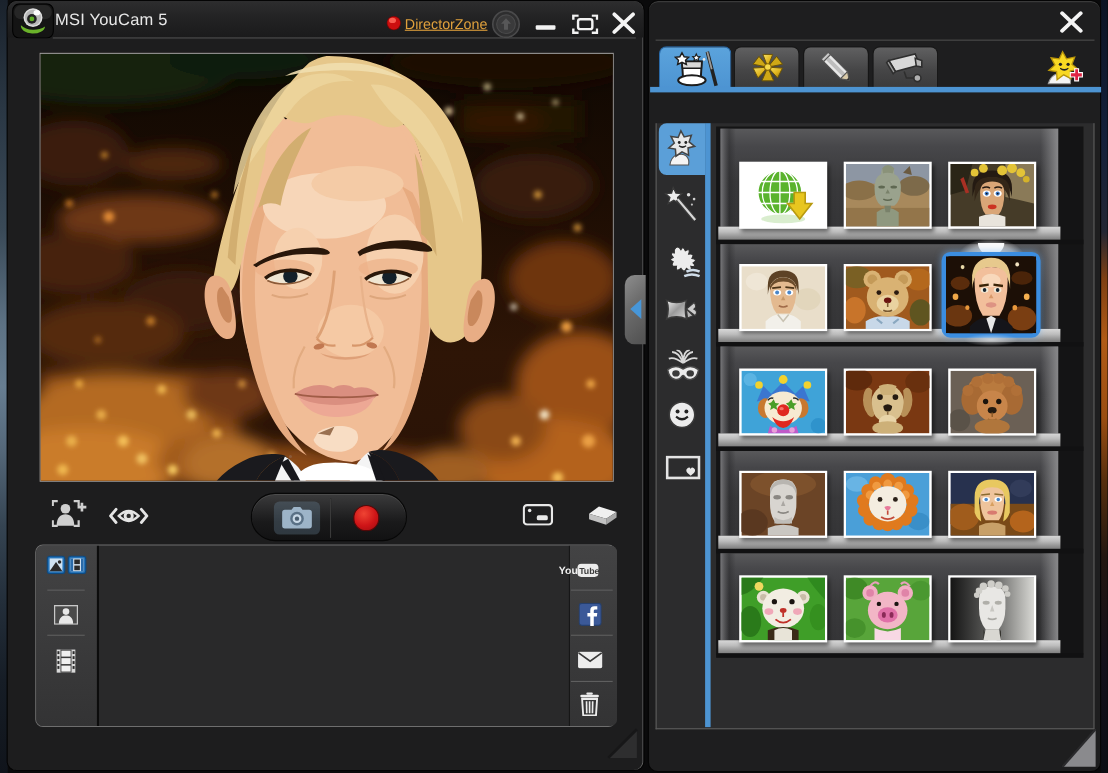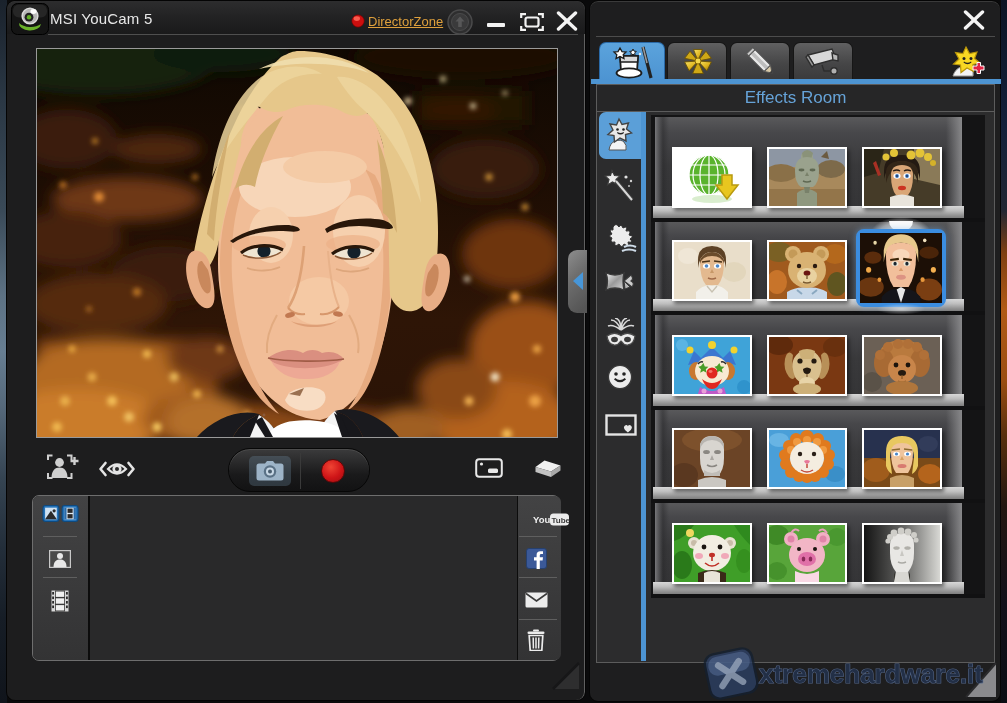--- a/index.html
+++ b/index.html
@@ -282,21 +282,21 @@
               <rect x="1.2" y="2" width="1.8" height="2.6"></rect>
               <rect x="1.2" y="6.5" width="1.8" height="2.6"></rect>
               <rect x="1.2" y="11" width="1.8" height="2.6"></rect>
               <rect x="1.2" y="15.5" width="1.8" height="2.6"></rect>
               <rect x="15" y="2" width="1.8" height="2.6"></rect>
               <rect x="15" y="6.5" width="1.8" height="2.6"></rect>
               <rect x="15" y="11" width="1.8" height="2.6"></rect>
               <rect x="15" y="15.5" width="1.8" height="2.6"></rect>
             </g>
 </svg></div>
-<div class="abs" style="left:500px;top:16px;width:37px;height:13px"><svg width="37" height="13" viewBox="0 0 37 13">
+<div class="abs" style="left:475px;top:16px;width:37px;height:13px"><svg width="37" height="13" viewBox="0 0 37 13">
 <text x="0" y="10" font-family="Liberation Sans" font-size="9.5" font-weight="bold" fill="#f0f0f0">You</text>
 <rect x="17" y="0.5" width="19" height="12" rx="3.5" fill="#ececec"></rect>
 <text x="18.5" y="9.5" font-family="Liberation Sans" font-size="8" font-weight="bold" fill="#3a3a3a">Tube</text>
 </svg></div>
 <div class="abs" style="left:486px;top:40px;width:38px;height:1px;background:#5f5f5f"></div>
 <div class="abs" style="left:493px;top:52px;width:21px;height:21px"><svg width="21" height="21" viewBox="0 0 21 21">
 <rect x="0.5" y="0.5" width="20" height="20" rx="2.5" fill="#3b5998" stroke="#26406e"></rect>
 <path d="M13.8,21 L13.8,12.5 L16.6,12.5 L17,9.3 L13.8,9.3 L13.8,7.3 Q13.8,6 15.2,6 L17,6 L17,3.2 L14.4,3.2 Q10.6,3.2 10.6,6.9 L10.6,9.3 L8,9.3 L8,12.5 L10.6,12.5 L10.6,21 Z" fill="#fff"></path>
 </svg></div>
 <div class="abs" style="left:486px;top:81px;width:38px;height:1px;background:#5f5f5f"></div>
@@ -385,21 +385,20 @@
       </div>
 <div class="abs" style="left:357px;top:44px;width:40px;height:34px"><svg width="40" height="34" viewBox="0 0 40 34">
 <path d="M6,31 Q8,24 14,22 Q20,20 24,23 Q27,27 26,31 Z" fill="#f4f4f4" stroke="#999" stroke-width="1"></path>
 <path d="M19,2 L22.5,8.5 L30,7 L27.5,13.5 L33,18 L26,19.5 L26.5,26.5 L20,23 L14,27.5 L13.5,20 L6.5,19 L12,14 L8.5,7.5 L16,8.5 Z" fill="#f8d823" stroke="#b8940a" stroke-width="1.2"></path>
 <circle cx="17" cy="13.5" r="1.5" fill="#222"></circle>
           <circle cx="24" cy="13.5" r="1.5" fill="#222"></circle>
 <path d="M16.5,17.5 Q20.5,21 24.5,17.5 L24,16.5 Q20.5,19 17,16.5 Z" fill="#222"></path>
 <path d="M29,22 L33,22 L33,18.5 L36.5,18.5 L36.5,22 L40,22 L40,26 L36.5,26 L36.5,29.5 L33,29.5 L33,26 L29,26 Z" transform="translate(-3,-1)" fill="#e02545" stroke="#fff" stroke-width="1"></path>
 </svg></div>
 <div class="abs" style="left:1px;top:78px;width:410px;height:5px;background:#4d94d2"></div>
-<div class="abs" style="left:6px;top:83px;width:399px;height:28px;background:#262627;border:1px solid #5c5c5c;color:#66a3d8;font-size:17px;text-align:center;line-height:25px">Effects Room</div>
 <div class="abs" style="left:6px;top:111px;width:399px;height:551px;background:#2c2c2d;border:1px solid #5c5c5c;border-top:none">
 <div class="abs" style="left:2px;top:1px;width:42px;height:46px;background:#5b9fd8;border-radius:7px 0 0 7px"></div>
 <div class="abs" style="left:44px;top:0px;width:5px;height:549px;background:#4d94d2"></div>
 <div class="abs" style="left:2px;top:0px;width:42px;height:46px;background:#5b9fd8;border-radius:7px 0 0 7px"></div>
 <div class="abs" style="left:8px;top:5px;width:30px;height:34px"><svg width="30" height="34" viewBox="0 0 30 34">
 <path d="M4,33 Q5,26 10,24 Q16,22 19,25 Q22,28 21,33 Z" fill="#f4f4f4" stroke="#555" stroke-width="1"></path>
 <path d="M14,2 L17,7.5 L23.5,6 L21.5,12 L26.5,16 L20.5,17.5 L21,24 L15,21 L9.5,25 L9,18.5 L3,17.5 L8,13 L5,7 L11.5,8 Z" fill="#e8e8e8" stroke="#444" stroke-width="1.4"></path>
 <circle cx="12.5" cy="12.5" r="1.3" fill="#222"></circle>
             <circle cx="18.5" cy="12.5" r="1.3" fill="#222"></circle>
 <path d="M12,16 Q15.5,19 19,16 L18.6,15 Q15.5,17 12.5,15 Z" fill="#222"></path>
@@ -847,23 +846,13 @@
 </svg>
             </div>
           </div>
 <div class="abs" style="left:215px;top:186px;width:70px;height:16px;background:radial-gradient(ellipse 35px 8px at 50% 50%,rgba(255,255,255,0.55),rgba(255,255,255,0) 70%)"></div>
 </div>
 </div>
 <div class="abs" style="left:375px;top:661px;width:32px;height:36px"><svg width="32" height="36" viewBox="0 0 32 36">
           <path d="M31,1 L31,35 L1,35 Z" fill="#8a8a8d"></path>
           <path d="M31,1 L1,35" stroke="#2a2a2c" stroke-width="2"></path>
         </svg></div>
-<div class="abs" style="left:105px;top:642px;width:305px;height:60px">
-<svg width="305" height="60" viewBox="0 0 305 60">
-<g transform="rotate(-12 36 30)">
-<rect x="12" y="8" width="48" height="45" rx="10" fill="#2c3f63" opacity="0.82" stroke="#15202f" stroke-width="2.4"></rect>
-<rect x="15" y="11" width="42" height="19" rx="9" fill="#59719b" opacity="0.5"></rect>
-<path d="M25,20 L46,41 M46,20 L25,41" stroke="#9ba8bc" stroke-width="6.5" stroke-linecap="round" opacity="0.75"></path>
-</g>
-<text x="64" y="40" font-family="Liberation Sans" font-size="26" font-weight="bold" letter-spacing="0" fill="#233049" stroke="#55688a" stroke-width="1.2" paint-order="stroke" opacity="0.95">xtremehardware.it</text>
-</svg>
-</div>
 </div>
 </div>
 </body></html>

